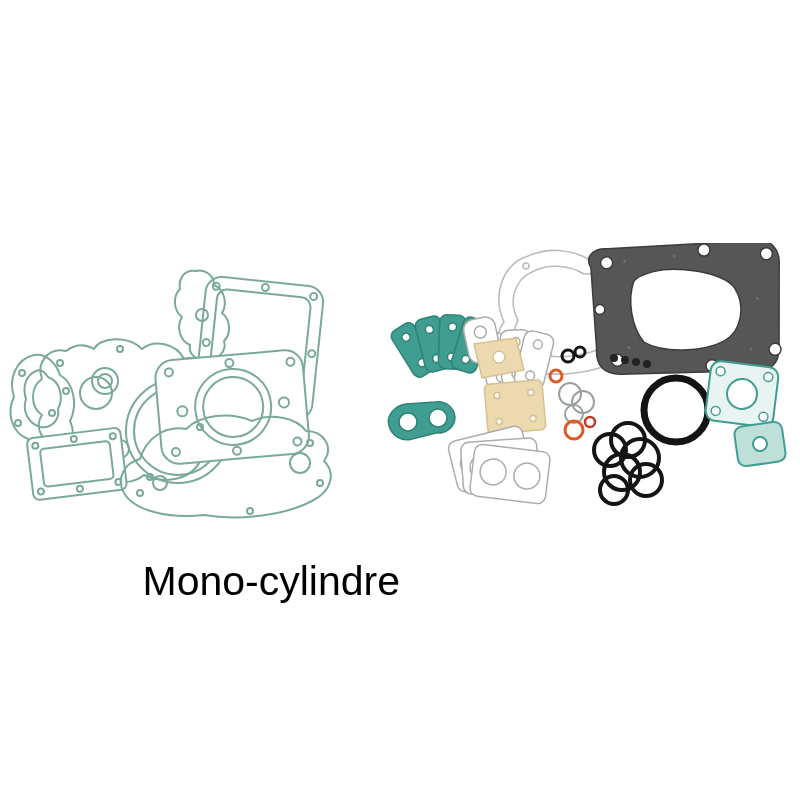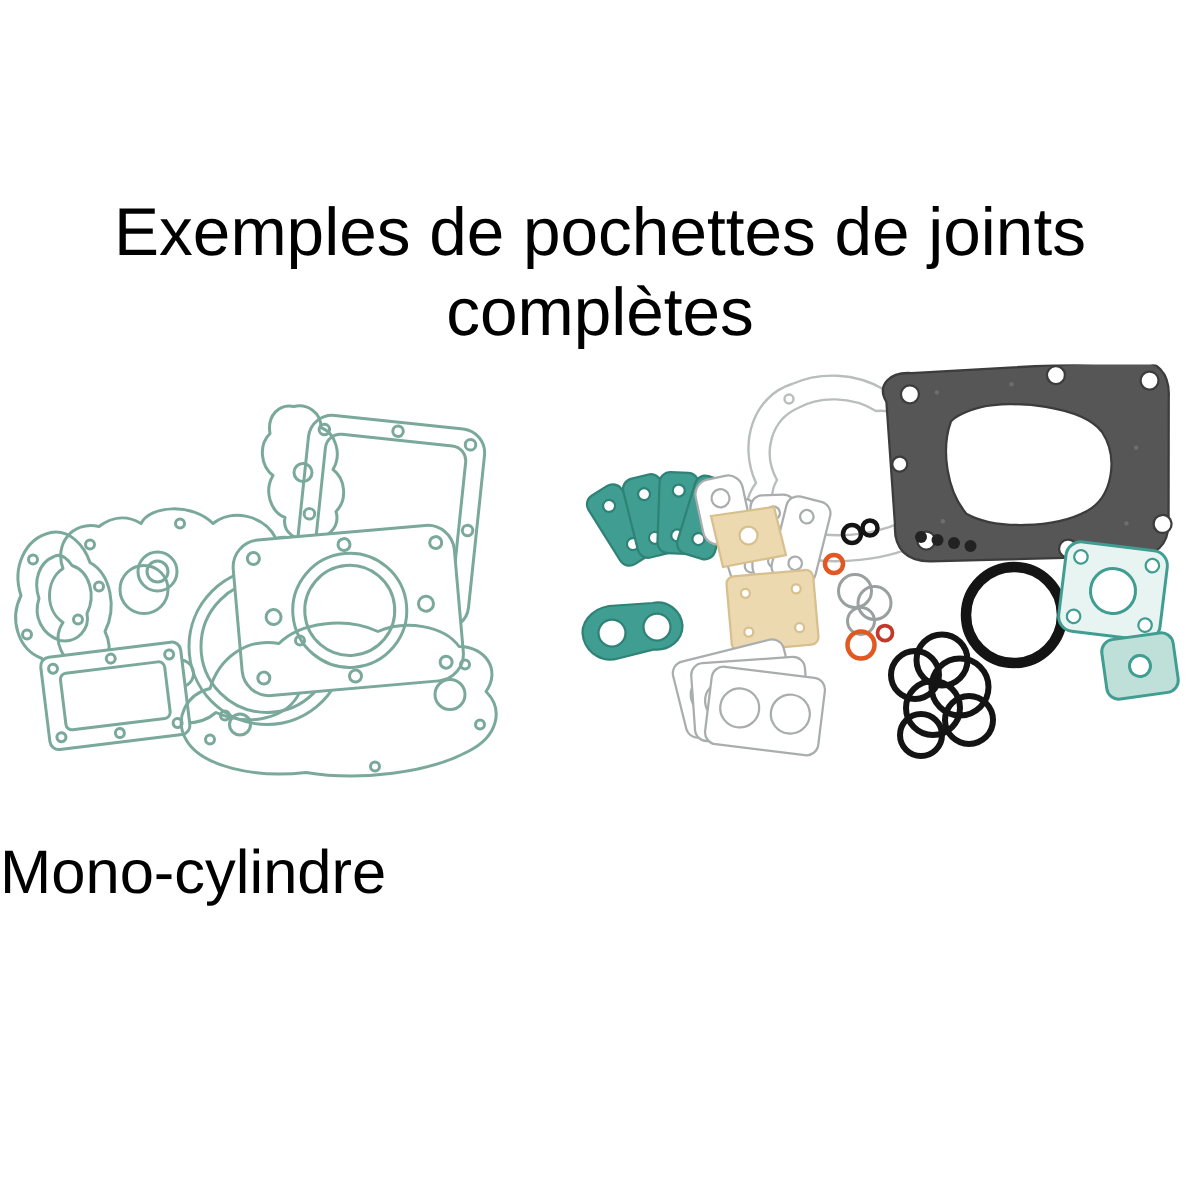--- a/index.html
+++ b/index.html
@@ -9,34 +9,30 @@
   }
   .title{
     position:absolute;top:128px;left:0;width:800px;text-align:center;
     font-size:45px;line-height:1.18;font-weight:400;letter-spacing:0px;
   }
   .figure{position:absolute;}
   .figure svg{display:block;width:100%;height:100%;}
   .fig-mono{left:0px;top:262px;width:400px;height:292px;}
   .fig-multi{left:378px;top:243px;width:420px;height:302px;}
   .caption{
-    position:absolute;text-align:left;font-size:41px;font-weight:400;
+    position:absolute;text-align:right;font-size:41px;font-weight:400;
   }
   .cap-mono{left:0px;top:558px;width:400px;}
   .cap-multi{left:390px;top:564px;width:400px;}
 </style>
 </head>
 <body>
 
 <div class="stage">
 
-  <div class="title">
-    <div>Exemples de pochettes de joints</div>
-    <div>complètes</div>
-  </div>
 
   <div class="figure fig-mono">
     <svg viewBox="0 0 400 290">
       <g fill="none" stroke="#7aa99b" stroke-width="2" stroke-linejoin="round">
 
         <g>
           <path d="M196,8 C186,6 178,14 180,26 C172,34 174,48 182,54 C176,64 180,78 190,82 C188,92 198,99 207,95 C218,98 227,88 224,78 C232,70 230,56 222,50 C228,40 224,26 214,22 C214,12 205,6 196,8 Z"></path>
           <circle cx="202" cy="52" r="6"></circle>
         </g>
 

